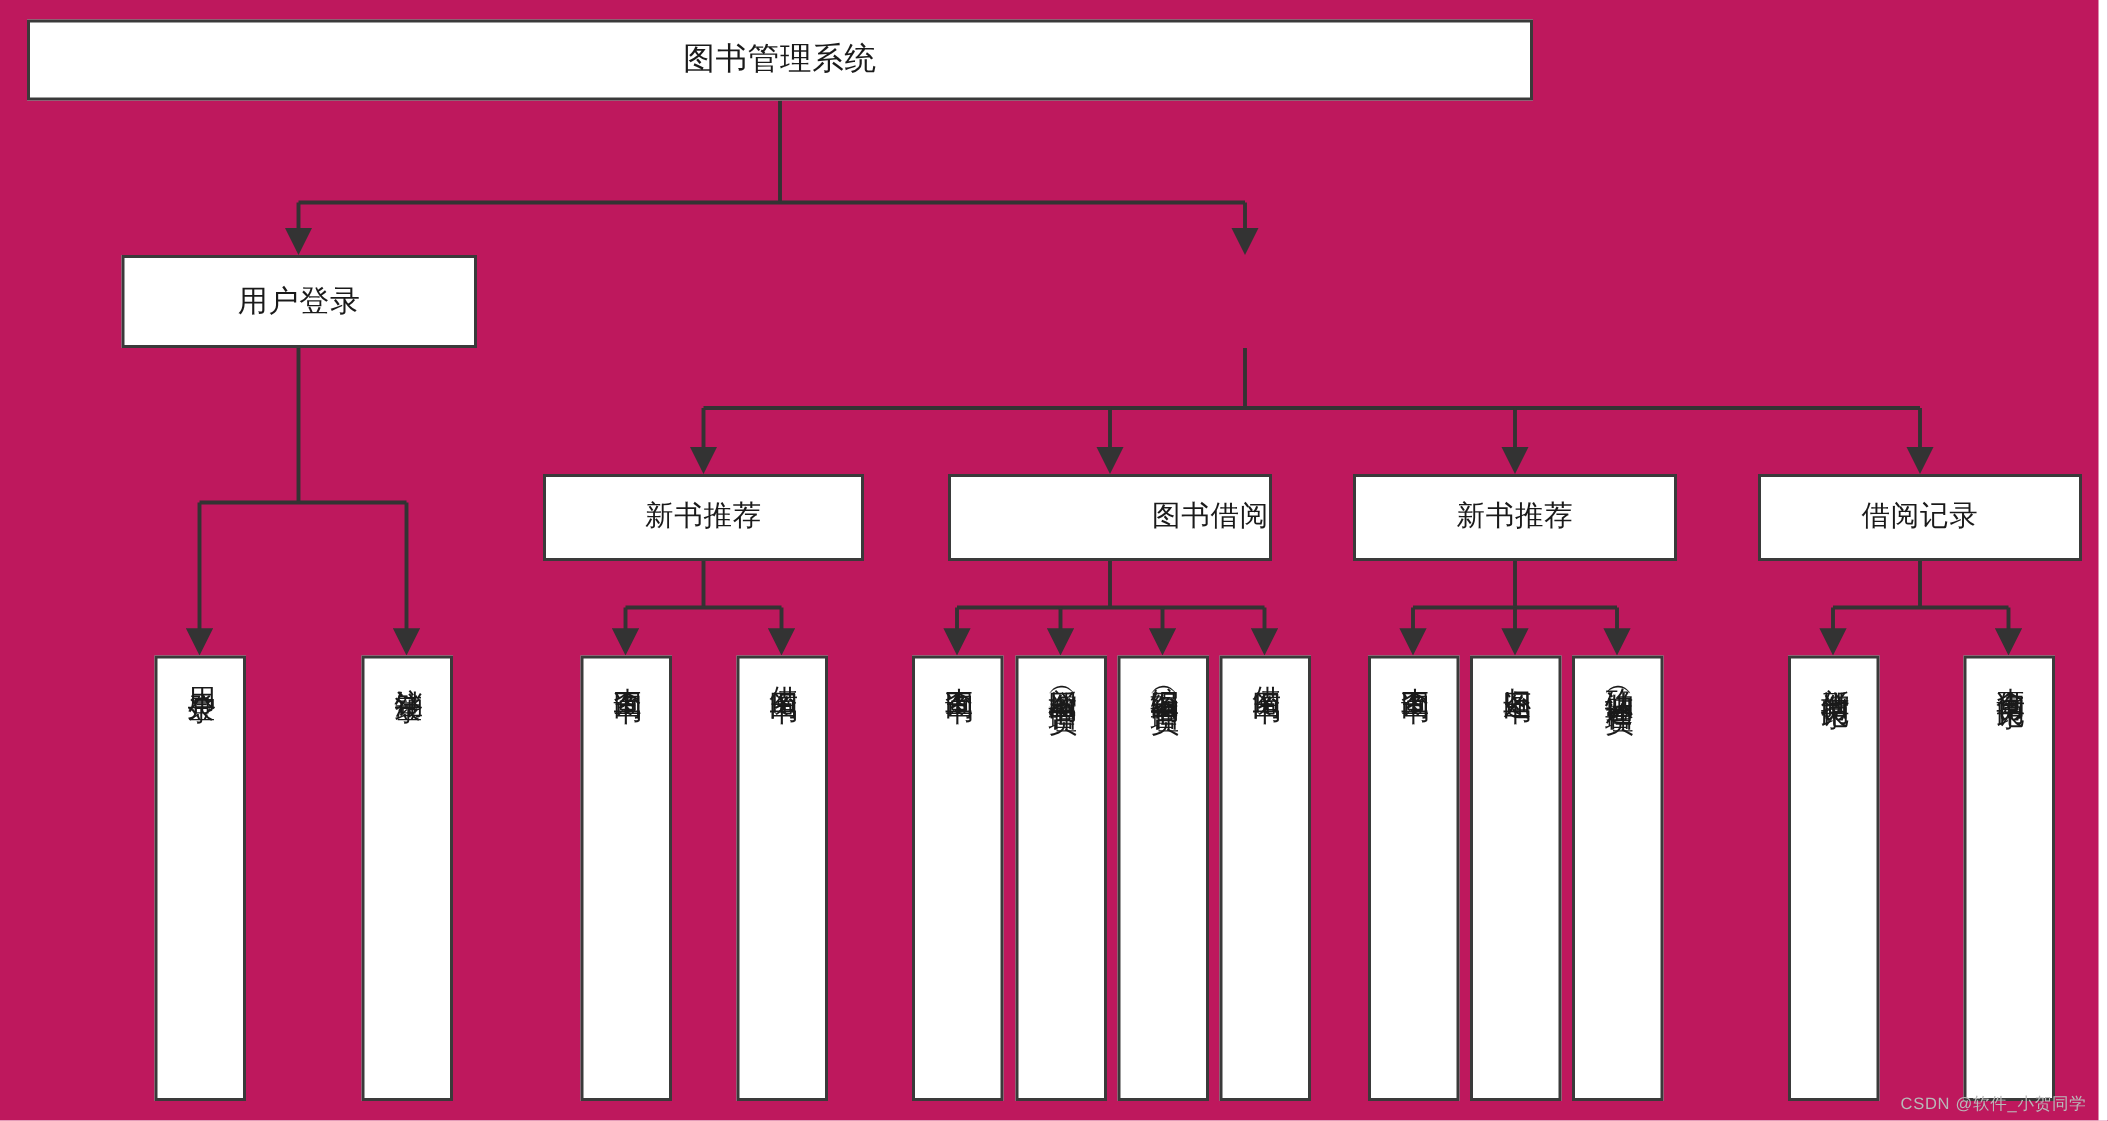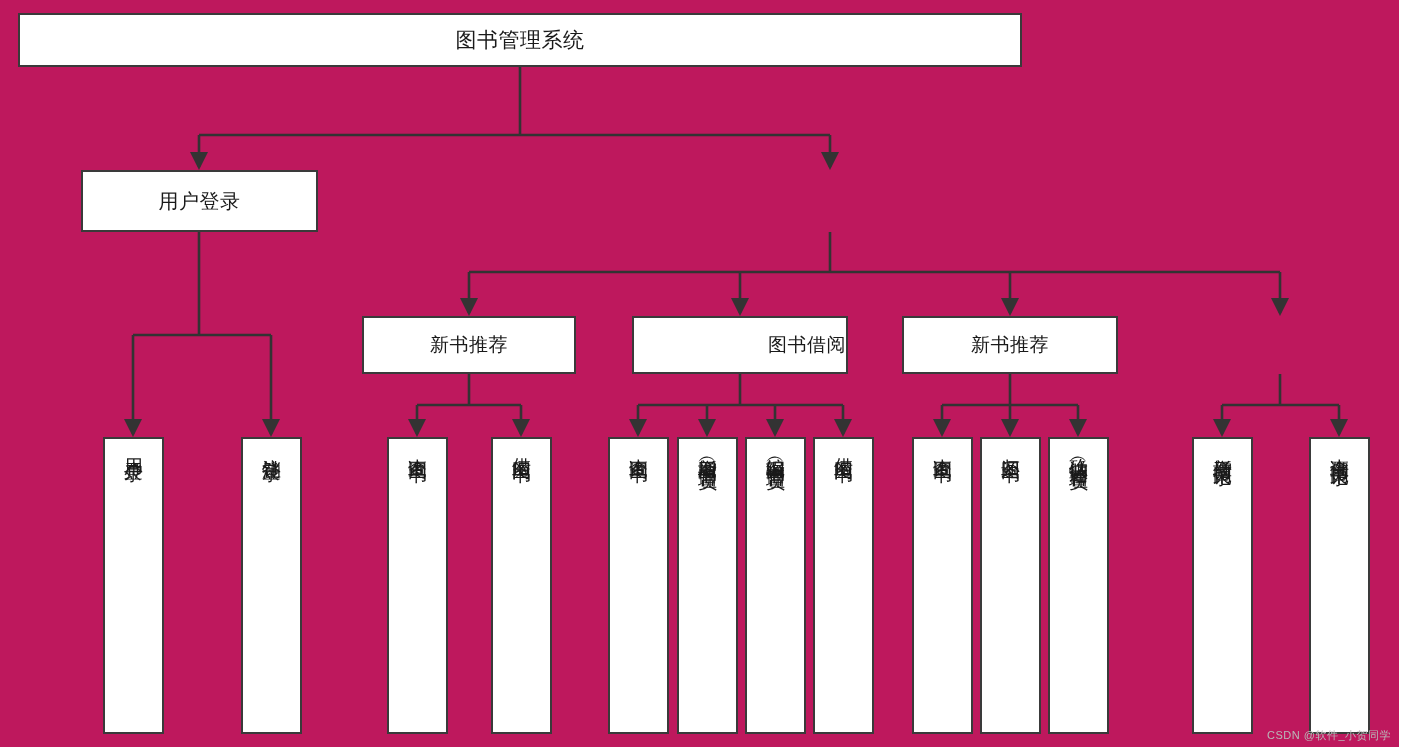--- a/index.html
+++ b/index.html
@@ -153,20 +153,23 @@
 
   <div class="node node-l3" style="left:362px; top:316px; width:214px; height:58px;">
     <span class="lbl">新书推荐</span>
   </div>
   <div class="node node-l3" style="left:632px; top:316px; width:216px; height:58px;justify-content:flex-end;">
     <span class="lbl">图书借阅</span>
   </div>
   <div class="node node-l3" style="left:902px; top:316px; width:216px; height:58px;">
     <span class="lbl">新书推荐</span>
   </div>
+  <div class="node node-l3" style="left:1172px; top:316px; width:216px; height:58px;">
+    <span class="lbl">借阅记录</span>
+  </div>
 
   <div class="node node-leaf" style="left:103px; top:437px; width:61px; height:297px;">
     <span class="lbl">用户登录</span>
   </div>
   <div class="node node-leaf" style="left:241px; top:437px; width:61px; height:297px;">
     <span class="lbl">注销登录</span>
   </div>
 
   <div class="node node-leaf" style="left:387px; top:437px; width:61px; height:297px;">
     <span class="lbl">查询图书</span>

